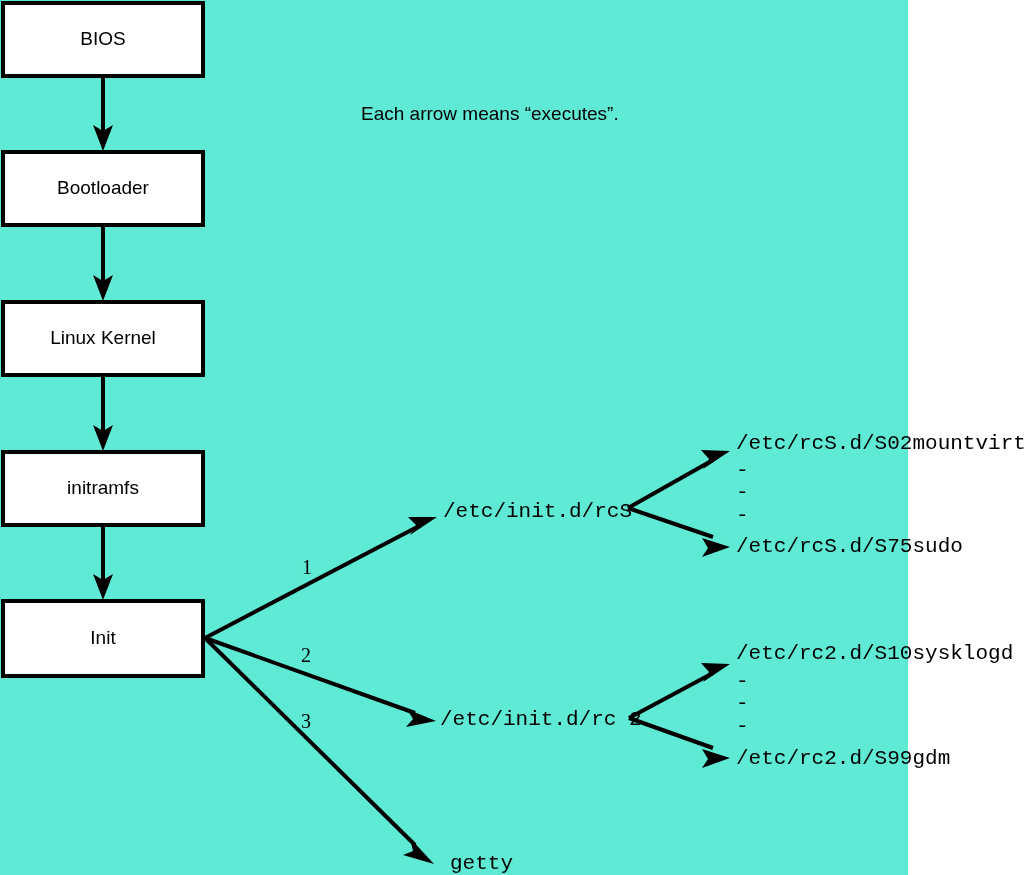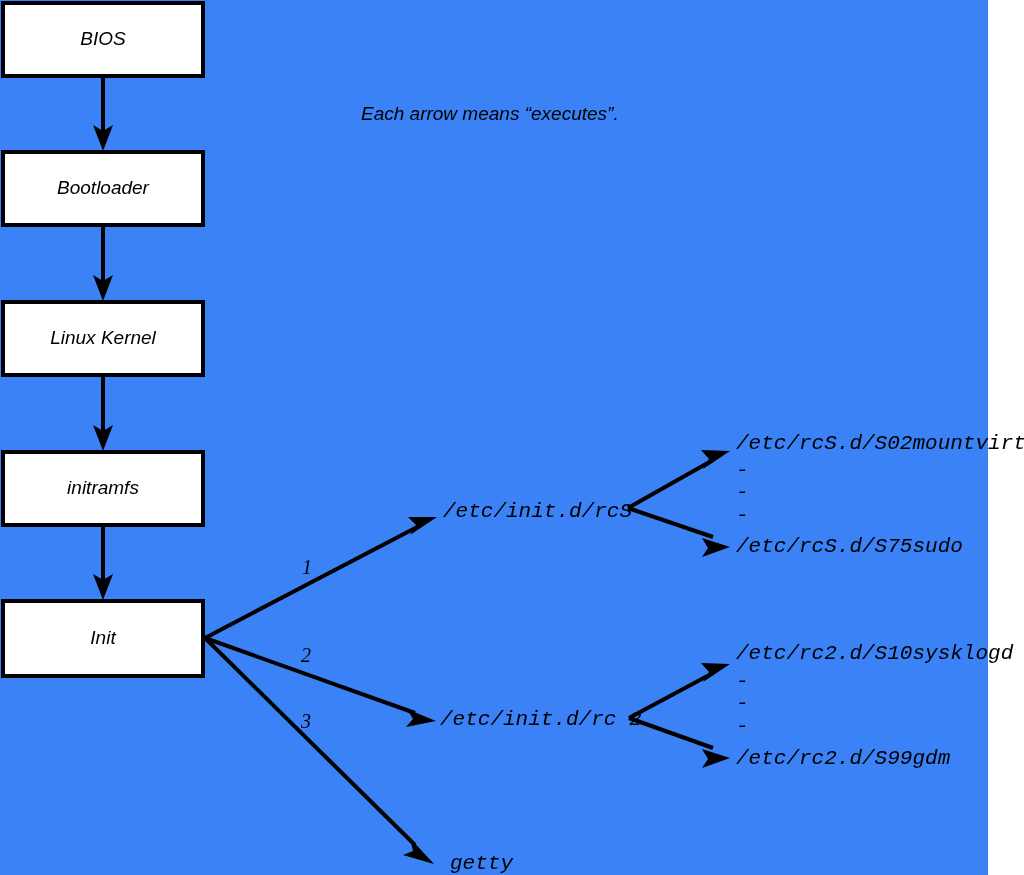--- a/index.html
+++ b/index.html
@@ -9,24 +9,23 @@
     background: #ffffff;
   }
   body {
     width: 1024px;
     height: 875px;
     overflow: hidden;
     font-family: "Liberation Sans", sans-serif;
   }
   #diagram-root {
     position: relative;
-    width: 988px;
+    width: 908px;
     height: 875px;
-    background: #3b82f6;
-    font-style: italic;
+    background: #5eead4;
   }
   svg#boot-diagram {
     display: block;
     width: 1024px;
     height: 875px;
   }
   .box-rect {
     fill: #ffffff;
     stroke: #000000;
     stroke-width: 4;

